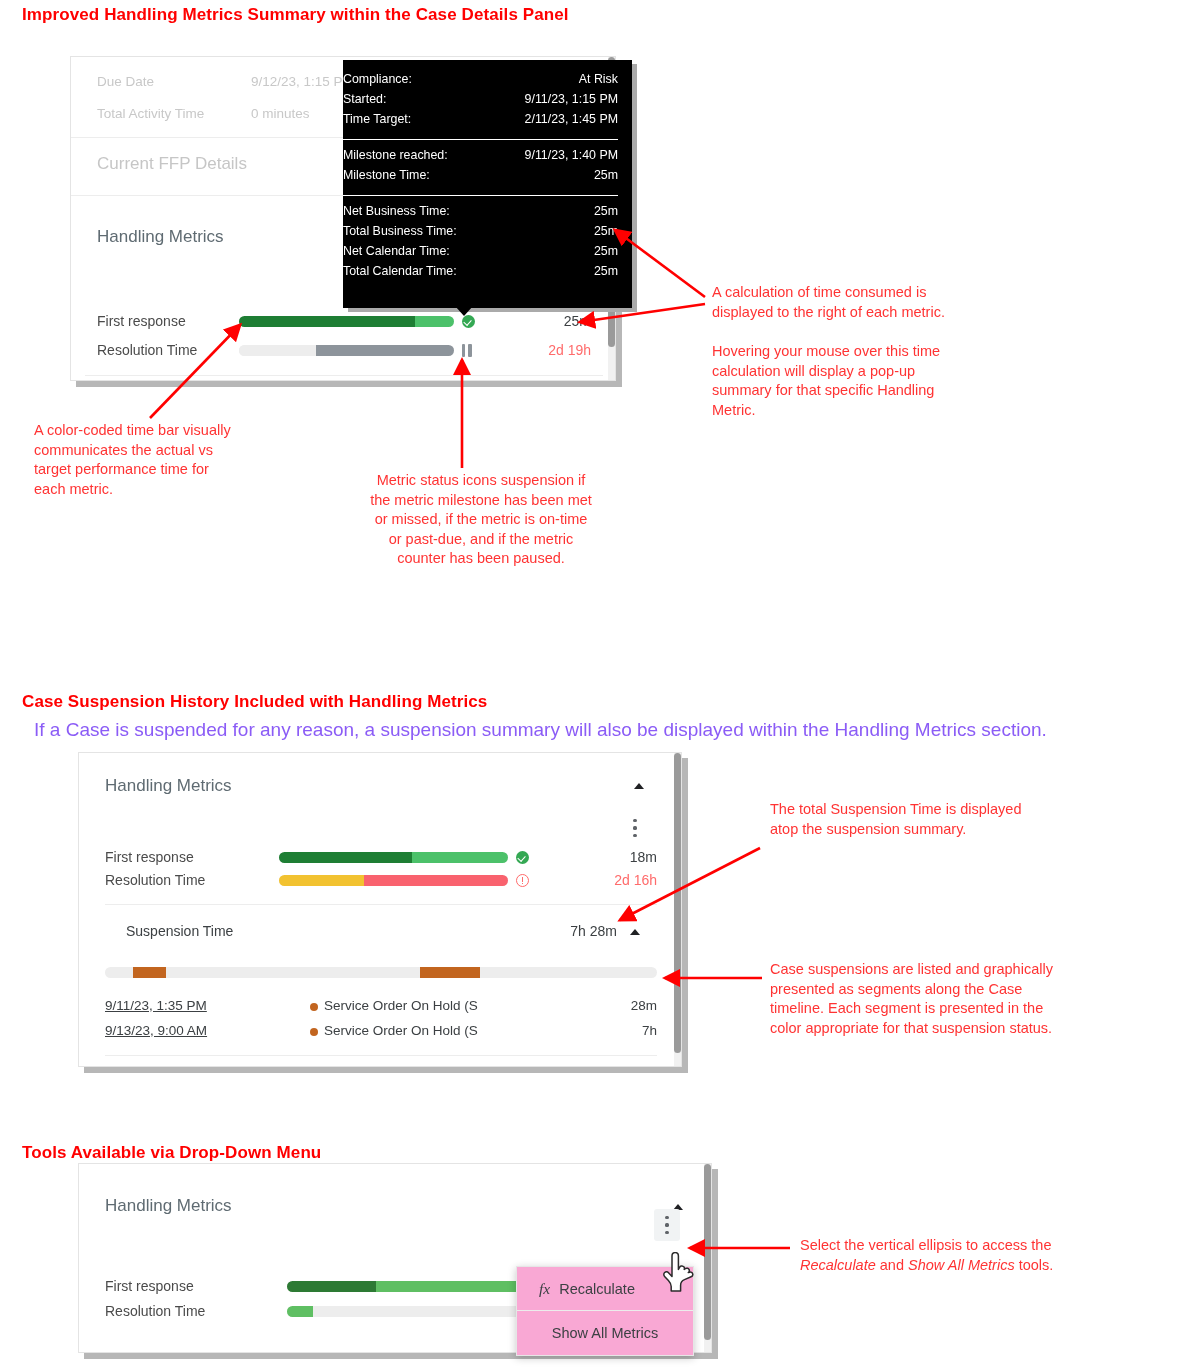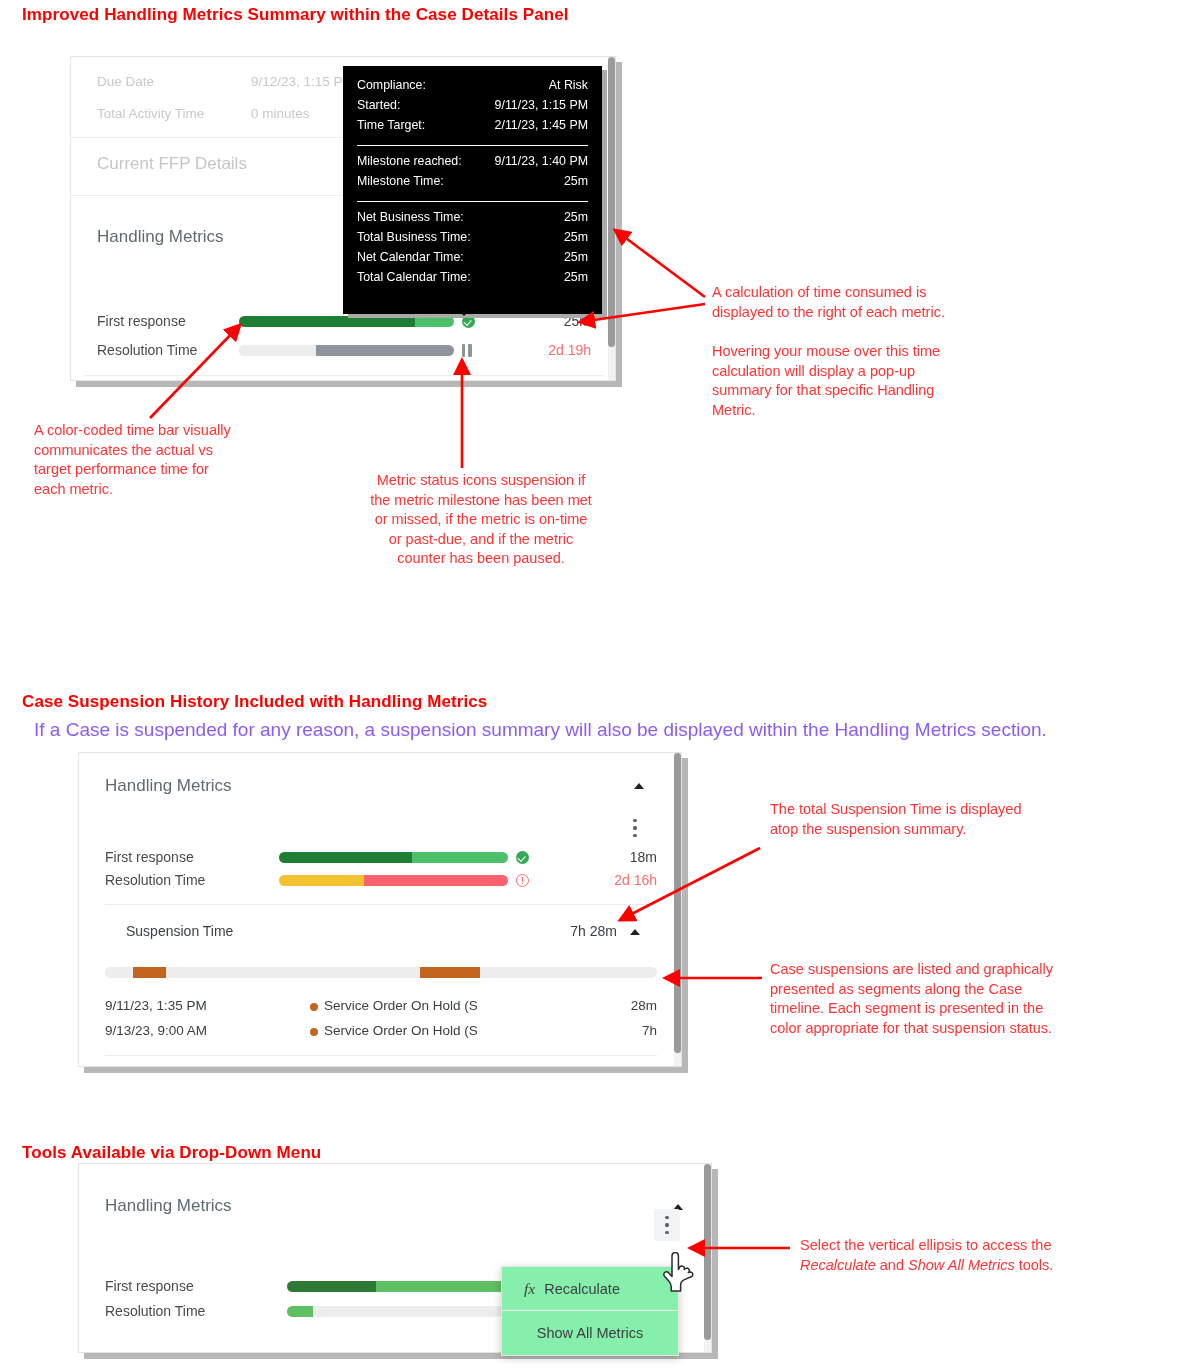--- a/index.html
+++ b/index.html
@@ -171,25 +171,25 @@
     border-radius: 50%;
     background: #5f6368;
   }
   .ellipsis-v span:nth-child(1) { top: 2px; }
   .ellipsis-v span:nth-child(2) { top: 9.4px; }
   .ellipsis-v span:nth-child(3) { top: 16.8px; }
 
   
   #tooltip {
     position: absolute;
-    left: 343px; top: 66px;
-    width: 259px; height: 248px;
+    left: 343px; top: 60px;
+    width: 289px; height: 248px;
     background: #000000;
     box-shadow: 5px 4px 0 0 #aaaaaa;
-    padding: 12px 14px 0 14px;
+    padding: 12px 14px 0 0;
   }
   .tt-row {
     position: relative;
     height: 20px;
     font-size: 12.4px;
     color: #ffffff;
     white-space: nowrap;
   }
   .tt-row .tt-k { position: absolute; left: 0; }
   .tt-row .tt-v { position: absolute; right: 0; }
@@ -231,38 +231,38 @@
     position: absolute;
     top: 0; height: 11px;
     background: #c2651f;
   }
   .susp-row {
     position: absolute;
     font-size: 13.5px;
     color: #3c4043;
     white-space: nowrap;
   }
-  .susp-row .date  { position: absolute; left: 0; }
+  .susp-row .date  { position: absolute; left: 0; text-decoration: underline; }
   .susp-row .dot {
     position: absolute; left: 205px; top: 5px;
     width: 8px; height: 8px; border-radius: 50%;
     background: #c2651f;
   }
   .susp-row .reason { position: absolute; left: 219px; }
   .susp-row .dur {
     position: absolute; right: 0;
   }
 
   
   #panel3 { left: 78px; top: 1163px; width: 634px; height: 190px; }
   #dropdown {
     position: absolute;
-    left: 501px; top: 1266px;
+    left: 516px; top: 1266px;
     width: 178px;
-    background: #86efac;
+    background: #f9a8d4;
     border: 1px solid #e6e6e6;
     box-shadow: 0 2px 8px rgba(0,0,0,.22);
     z-index: 30;
   }
   .dd-item {
     height: 44px;
     display: flex;
     align-items: center;
     font-size: 14.5px;
     color: #3c4043;

